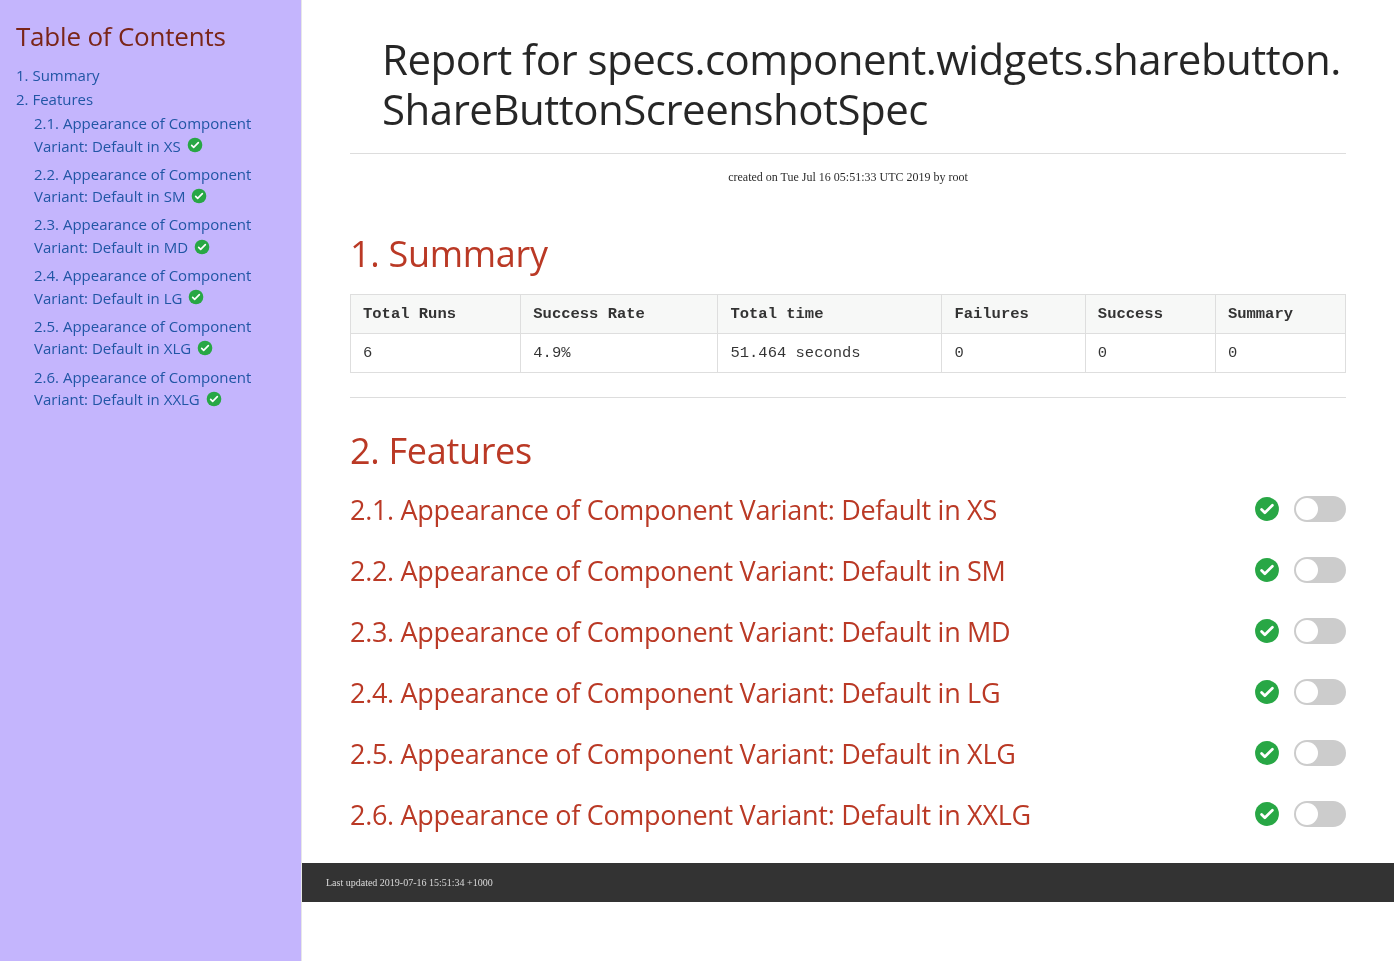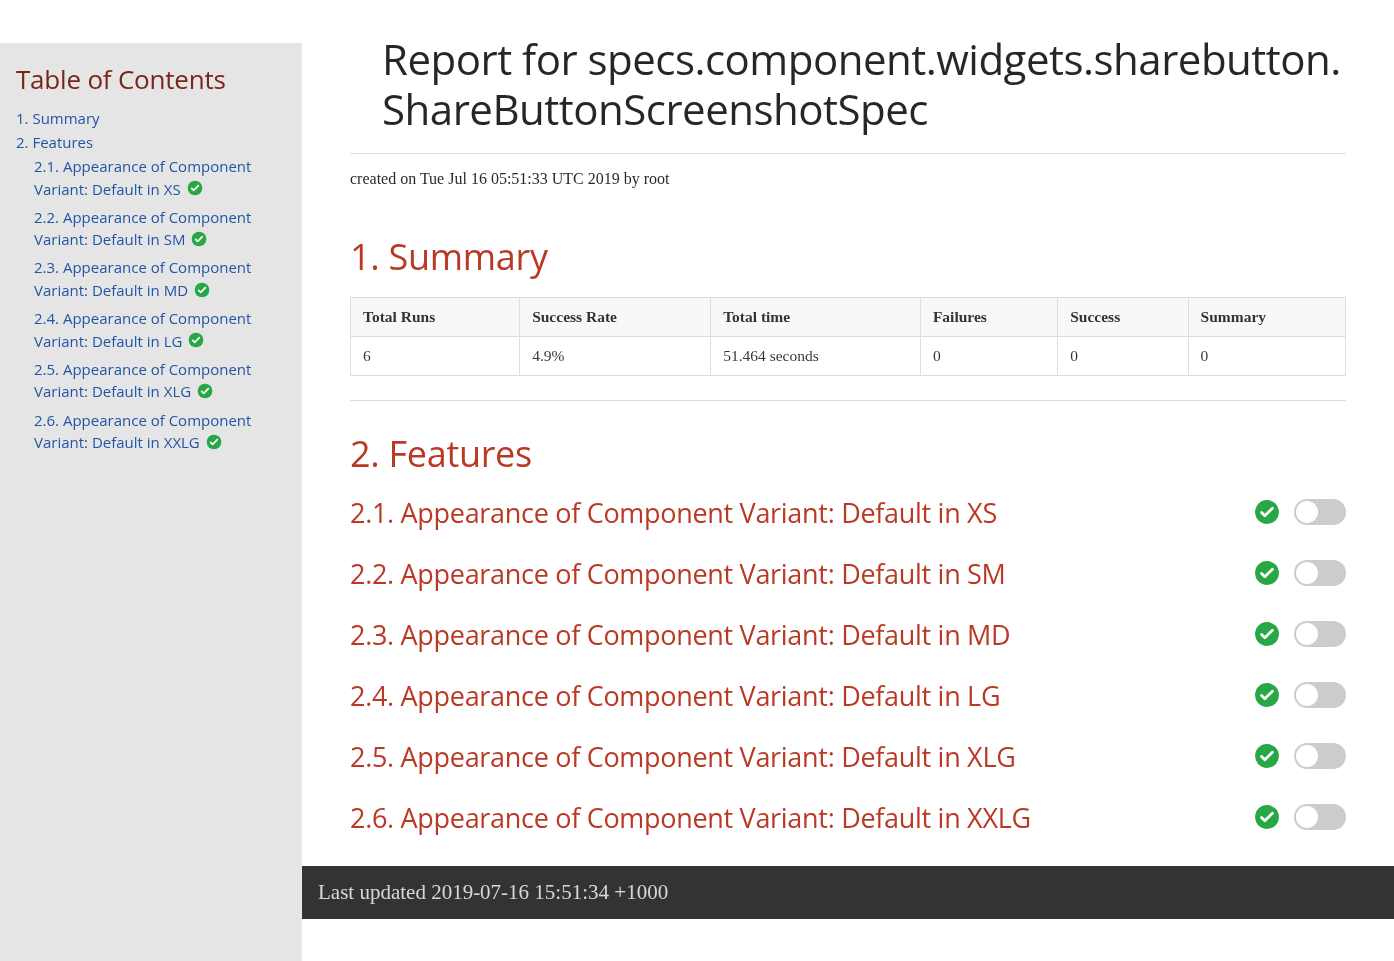--- a/index.html
+++ b/index.html
@@ -5,25 +5,24 @@
   * { box-sizing: border-box; margin: 0; padding: 0; }
   body {
     font-family: "Open Sans", "Helvetica Neue", Helvetica, Arial, sans-serif;
     color: #333;
     background: #fff;
     display: flex;
     min-height: 100vh;
   }
   .sidebar {
     width: 302px;
-    background: #e5e5e5;
+    background: #c4b5fd;
     border-right: 1px solid #e7e7e7;
     padding: 18px 16px 16px 16px;
     flex-shrink: 0;
-    margin-top: 43px;
   }
   .toc-title {
     font-size: 26px;
     font-weight: 400;
     color: #7a2518;
     margin-bottom: 10px;
     letter-spacing: -0.2px;
   }
   .toc-list {
     list-style: none;
@@ -64,36 +63,37 @@
     letter-spacing: -0.5px;
     margin-left: 32px;
   }
   .divider {
     border: none;
     border-top: 1px solid #ddd;
     margin: 8px 0 16px 0;
   }
   .meta {
     font-family: Georgia, "Times New Roman", serif;
-    font-size: 16px;
+    font-size: 12px;
     color: rgba(0,0,0,0.85);
     margin-bottom: 44px;
+    text-align: center;
   }
   h2.section-title {
     font-size: 36px;
     font-weight: 400;
     color: #ba3925;
     margin-bottom: 16px;
     margin-top: 28px;
     letter-spacing: -0.3px;
   }
   table.summary-table {
     width: 100%;
     border-collapse: collapse;
-    font-family: Liberation Serif, serif;
+    font-family: Liberation Mono, monospace;
     margin-bottom: 24px;
   }
   table.summary-table th {
     background: #f7f8f7;
     border: 1px solid #dedede;
     padding: 10px 12px;
     text-align: left;
     font-weight: bold;
     font-size: 15.5px;
   }
@@ -140,22 +140,22 @@
     height: 22px;
     background: #fff;
     border-radius: 50%;
     top: 2px;
     left: 2px;
   }
   .footer {
     background: rgba(0,0,0,0.8);
     color: rgba(255,255,255,0.8);
     font-family: Georgia, "Times New Roman", serif;
-    font-size: 21px;
-    padding: 14px 16px;
+    font-size: 10px;
+    padding: 14px 24px;
     margin: 30px -48px 0 -48px;
   }
 </style>
 </head>
 <body>
 
 <aside class="sidebar">
   <div class="toc-title">Table of Contents</div>
   <ul class="toc-list">
     <li>

